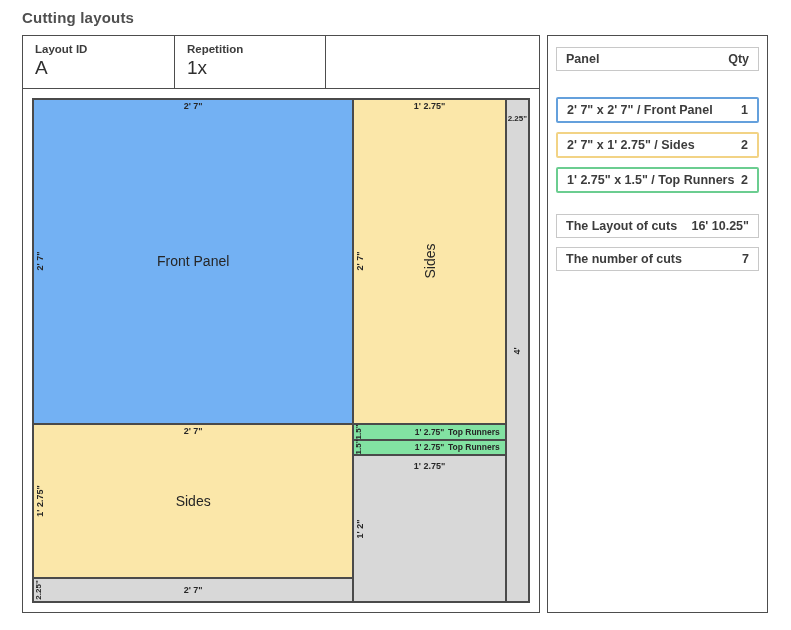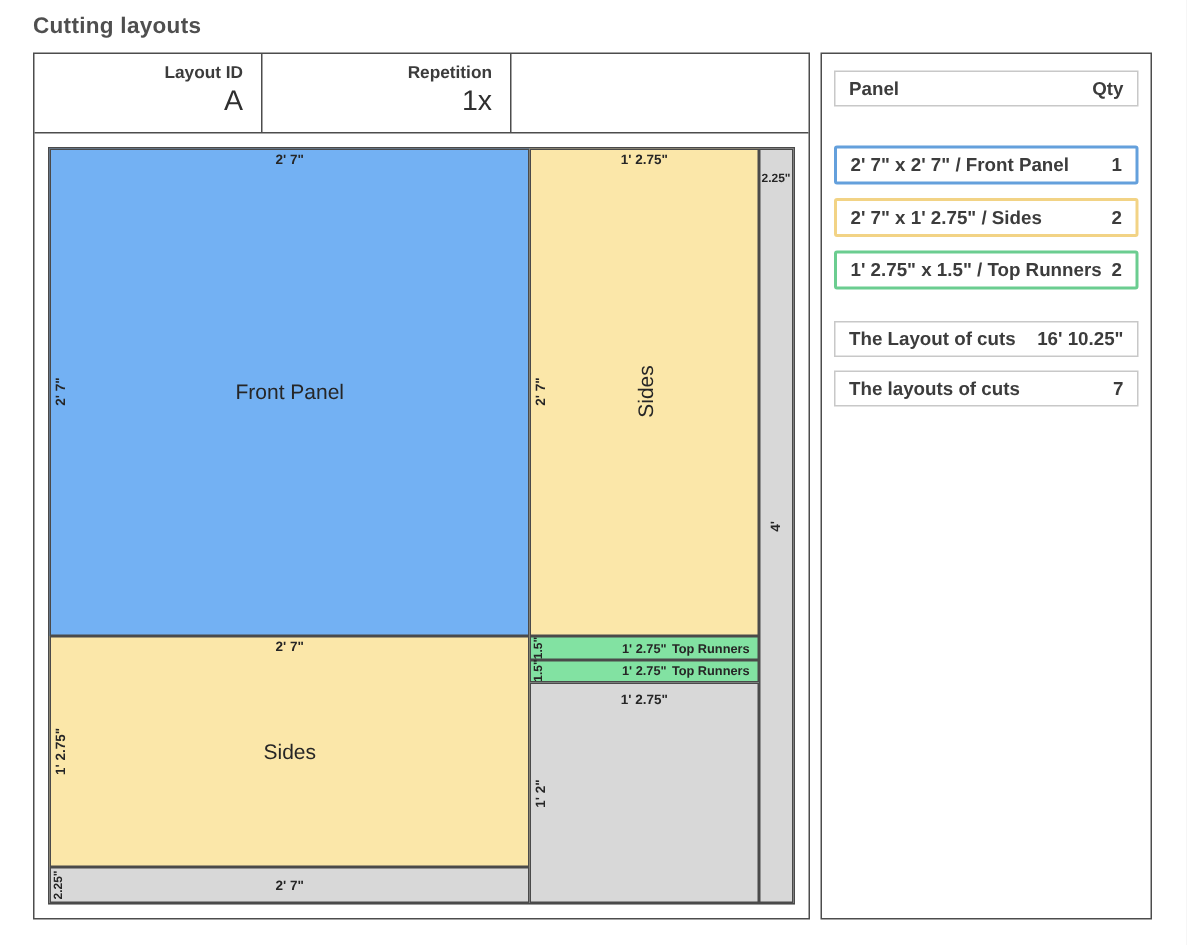--- a/index.html
+++ b/index.html
@@ -1,26 +1,26 @@
 <!DOCTYPE html>
 <html><head>
 <meta charset="utf-8">
 <style>
   * { margin:0; padding:0; box-sizing:border-box; }
   html,body { width:791px; height:630px; background:#ffffff;
     font-family:"Liberation Sans", sans-serif; color:#3c3c3c; }
-  .page { position:relative; width:791px; height:630px; overflow:hidden;text-align:right; }
+  .page { position:relative; width:791px; height:630px; overflow:hidden; }
 
   .page-title { position:absolute; left:22px; top:9px; font-size:15px;
     font-weight:bold; color:#4f4f4f; letter-spacing:.2px; }
 
   
   .main-box { position:absolute; left:22px; top:35px; width:518px; height:578px;
     border:1.5px solid #4d4d4d; background:#fff; display:flex; flex-direction:column; }
-  .header-row { display:flex; height:53px; border-bottom:1.5px solid #4d4d4d; flex:none;gap:15px; }
+  .header-row { display:flex; height:53px; border-bottom:1.5px solid #4d4d4d; flex:none; }
   .header-cell { padding:7px 12px 0 12px; border-right:1px solid #4d4d4d; }
   .header-cell:nth-child(1){ width:152px; }
   .header-cell:nth-child(2){ width:151px; }
   .header-cell:nth-child(3){ flex:1; border-right:none; }
   .header-label { font-size:11.5px; font-weight:bold; color:#3c3c3c; }
   .header-value { font-size:19px; color:#2f2f2f; margin-top:2px; }
 
   .diagram-wrap { flex:1; padding:9px; }
   .sheet { position:relative; width:100%; height:100%;
     background:#d8d8d8; border:1.5px solid #4a4a4a; }
@@ -158,18 +158,18 @@
 
     <div class="section-gap"></div>
 
 
     <div class="side-row info-row">
       <span>The Layout of cuts</span>
       <span>16' 10.25"</span>
     </div>
 
     <div class="side-row info-row">
-      <span>The layouts of cuts</span>
+      <span>The number of cuts</span>
       <span>7</span>
     </div>
 
   </div>
 </div>
 
 </body></html>

